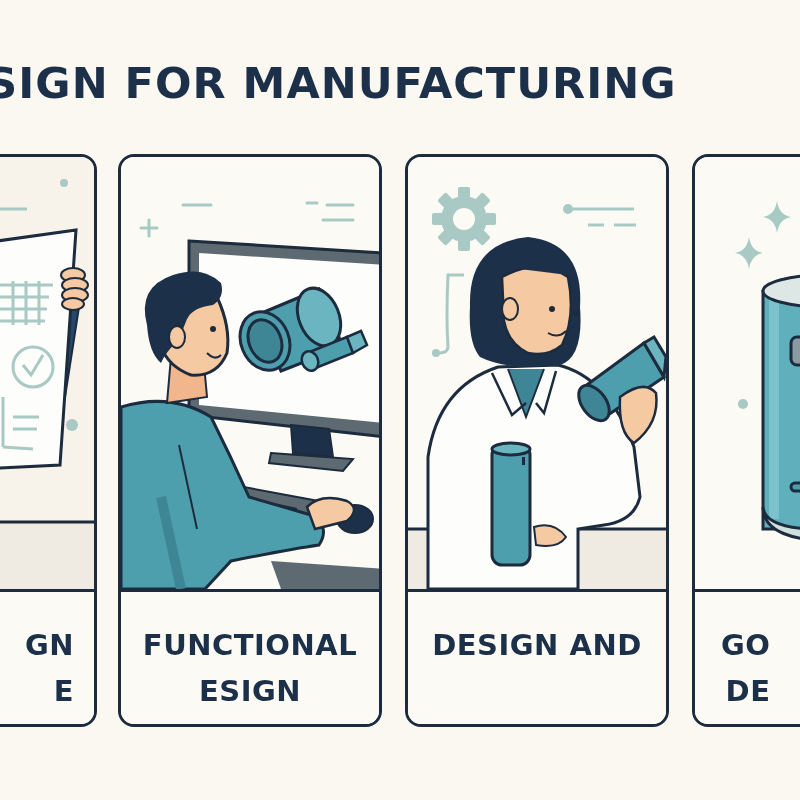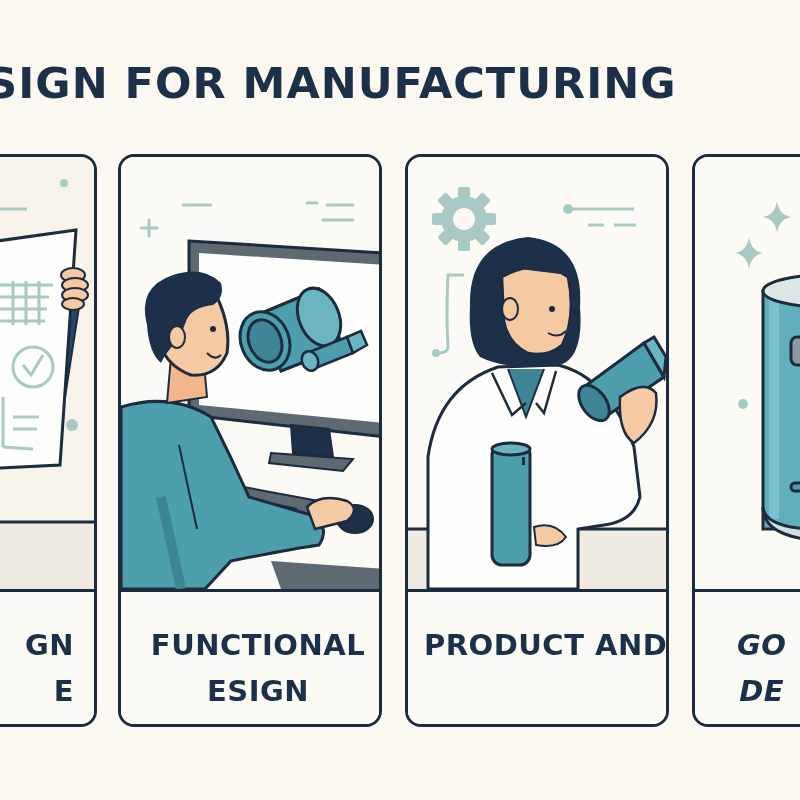--- a/index.html
+++ b/index.html
@@ -21,29 +21,29 @@
   }
   .card .art { position:absolute; left:0; top:0; width:100%; height:432px; }
   .card .art svg { position:absolute; left:0; top:0; }
   .card .label-area {
     position:absolute; left:0; right:0; top:432px; bottom:0;
     border-top:3px solid #1c2b3d; background:#fbfaf4;
   }
   .card .label {
     position:absolute; left:0; right:0; top:30px;
     text-align:center; font-weight:bold; font-size:29px; line-height:46px;
-    color:#1c3149; letter-spacing:0.5px; white-space:nowrap;margin-left:16px;
+    color:#1c3149; letter-spacing:0.5px; white-space:nowrap;
   }
   .card .label span { display:block; }
   #card-1 { left:-40px; width:137px; }
   #card-2 { left:118px; width:264px; }
   #card-3 { left:405px; width:264px; }
   #card-4 { left:692px; width:150px; }
   #card-1 .label { text-align:right; right:20px; left:auto; }
-  #card-4 .label { text-align:center; left:26px; right:auto;font-style:italic; }
+  #card-4 .label { text-align:right; left:26px; right:auto; }
 </style>
 </head>
 <body>
 
 <div class="title">ESIGN FOR MANUFACTURING</div>
 
 <div class="card" id="card-1">
   <div class="art">
     <svg width="137" height="432" viewBox="0 0 137 432">
       <rect x="0" y="0" width="137" height="432" fill="#f7f3eb"></rect>
@@ -211,21 +211,21 @@
       <g stroke="#1c2b3d" stroke-width="3">
         <rect x="84" y="288" width="38" height="120" rx="10" fill="#4e9fae"></rect>
         <ellipse cx="103" cy="292" rx="19" ry="6" fill="#6bb5c0"></ellipse>
         <rect x="114" y="300" width="3" height="8" fill="#1c2b3d" stroke="none"></rect>
       </g>
       <path d="M126 370 Q146 364 158 380 Q150 392 128 388 Z" fill="#f5c9a2" stroke="#1c2b3d" stroke-width="2"></path>
     </svg>
   </div>
   <div class="label-area">
     <div class="label">
-      <span>PRODUCT AND</span>
+      <span>DESIGN AND</span>
     </div>
   </div>
 </div>
 
 <div class="card" id="card-4">
   <div class="art">
     <svg width="150" height="432" viewBox="0 0 150 432">
       <rect width="150" height="432" fill="#fbfaf4"></rect>
 
       <path d="M82 44 Q84 58 96 60 Q84 62 82 76 Q80 62 68 60 Q80 58 82 44 Z" fill="#a9c9c4"></path>

